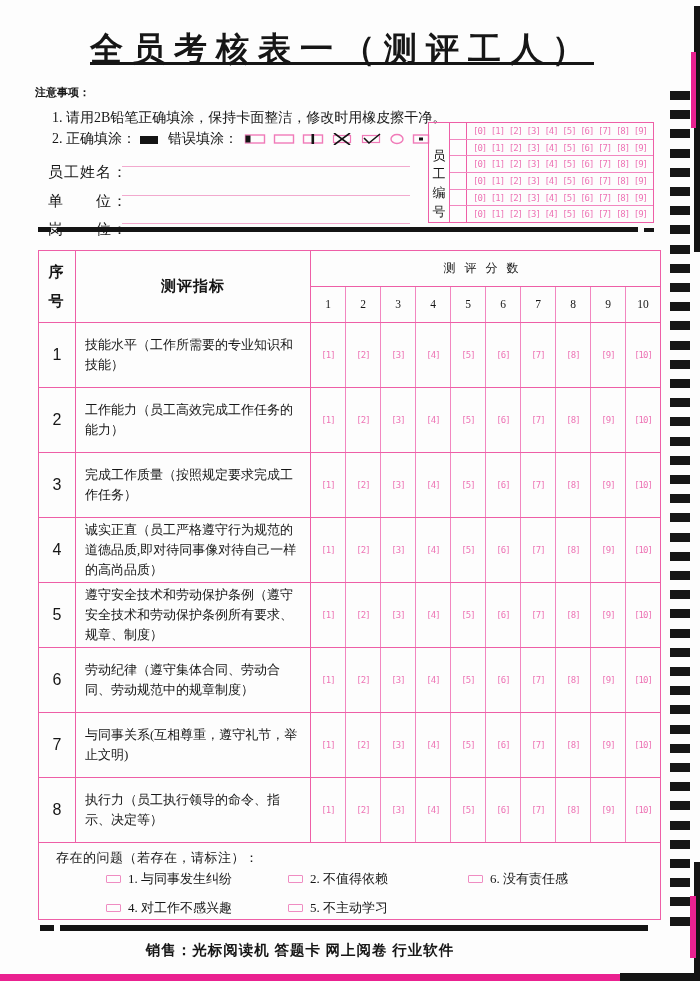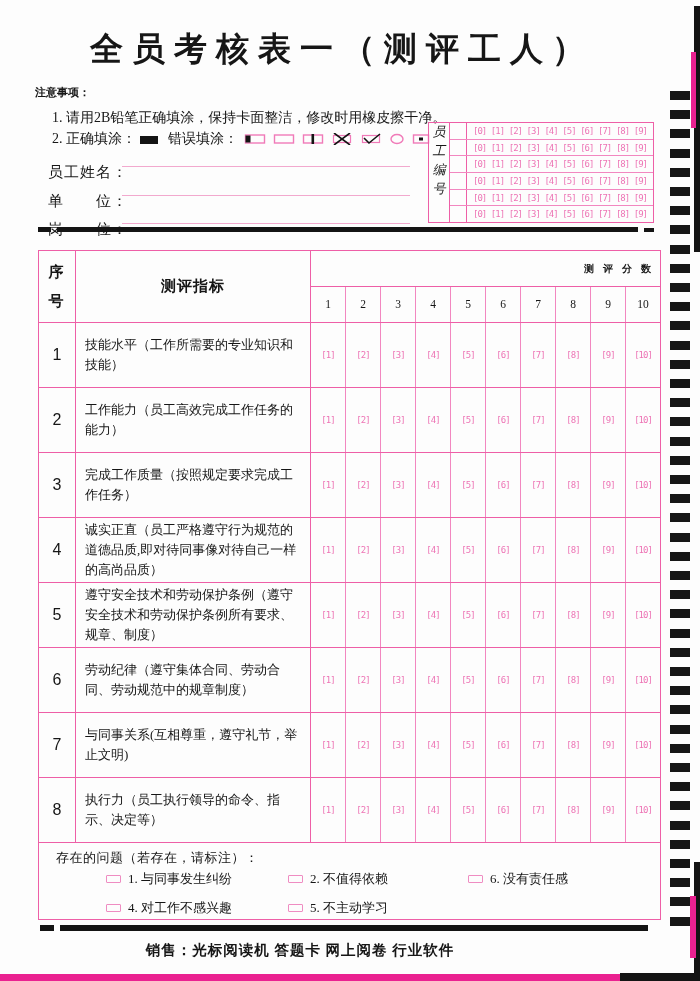--- a/index.html
+++ b/index.html
@@ -5,57 +5,57 @@
   * { margin:0; padding:0; box-sizing:border-box; }
   html,body { background:#e8e8e8; }
   .sheet {
     position:relative; width:700px; height:981px; margin:0 auto;
     background:#fdfdfd; overflow:hidden;
     font-family:"Liberation Serif", serif; color:#161616;
     --grid:#ee5fa7; --gridlight:#f287c0; --bubble:#ed74b5; --mag:#ea2190; --ink:#141414;
   }
   
   .title { position:absolute; top:27px; left:0; width:684px; text-align:center;
-           font-size:33px; font-weight:bold; letter-spacing:9px; white-space:nowrap; }
+           font-size:33px; font-weight:bold; letter-spacing:9px; white-space:nowrap;text-decoration:underline; }
   .notes-head { position:absolute; top:85px; left:35px; font-size:11px; font-weight:600; }
   .note1 { position:absolute; top:109px; left:52px; font-size:14px; }
   .note2 { position:absolute; top:130px; left:52px; font-size:14px; display:flex; align-items:center; }
   .fillok { display:inline-block; width:18px; height:8px; background:var(--ink); margin:2px 10px 0 4px; }
   .wrongicons { display:flex; align-items:center; gap:7px; margin-left:6px; }
   .wrongicons svg { display:block; }
   
   .field { position:absolute; left:48px; font-size:15px; letter-spacing:1px; white-space:pre;margin-top:13px; }
   .fline { position:absolute; left:122px; width:288px; height:0; border-bottom:1.5px solid #f2a9ce; }
   
   .empbox { position:absolute; left:428px; top:122px; width:226px; height:101px;
             border:1px solid var(--grid); display:flex; }
   .emp-label { width:21px; border-right:1px solid var(--grid); display:flex;
-               align-items:flex-start; justify-content:center; font-size:13px;font-style:italic; }
+               align-items:flex-end; justify-content:center; font-size:13px; }
   .emp-label span { display:inline-block; width:14px; word-break:break-all; line-height:1.45; text-align:center; }
   .emp-body { flex:1; display:flex; flex-direction:column; }
   .emp-row { flex:1; display:flex; border-bottom:1px solid var(--gridlight); }
   .emp-row:last-child { border-bottom:none; }
   .emp-blank { width:17px; border-right:1px solid var(--grid); }
   .emp-digits { flex:1; display:flex; align-items:center; justify-content:space-between; padding:0 6px; }
   .bubble { font-family:"DejaVu Sans Mono", monospace; font-size:9px; color:var(--bubble);
             letter-spacing:-1px; white-space:nowrap; }
   
   .bar { position:absolute; background:var(--ink); }
   
   .maintable { position:absolute; left:38px; top:250px; width:623px; border:1px solid var(--grid);
                background:#fff0; }
   .thead { display:flex; height:72px; border-bottom:1px solid var(--grid); }
   .hseq { width:37px; border-right:1px solid var(--grid); display:flex; align-items:center; justify-content:center;
           font-size:15px; font-weight:600; }
   .hseq span { display:inline-block; width:17px; word-break:break-all; text-align:left; line-height:1.9; }
   .hind { width:235px; border-right:1px solid var(--grid); display:flex; align-items:center; justify-content:center;
           font-size:15px; font-weight:600; letter-spacing:1px; }
   .hscores { flex:1; display:flex; flex-direction:column; }
-  .score-title { height:36px; border-bottom:1px solid var(--grid); text-align:right; line-height:35px;
-                 font-size:10px; font-weight:700; letter-spacing:9px; }
+  .score-title { height:36px; border-bottom:1px solid var(--grid); text-align:center; line-height:35px;
+                 font-size:12px; font-weight:400; letter-spacing:9px; }
   .score-nums { display:flex; height:35px; }
   .num-cell { flex:1; border-right:1px solid var(--gridlight); text-align:center; line-height:34px;
               font-size:11.5px; font-family:"Liberation Serif", serif; }
   .num-cell:last-child { border-right:none; }
   .trow { display:flex; height:65px; border-bottom:1px solid var(--grid); }
   .cseq { width:37px; border-right:1px solid var(--grid); display:flex; align-items:center; justify-content:center;
           font-family:"Liberation Sans", sans-serif; font-size:16px; }
   .cind { width:235px; border-right:1px solid var(--grid); display:flex; align-items:center;
           padding:0 9px; font-size:13px; line-height:1.55; }
   .cscores { flex:1; display:flex; }

